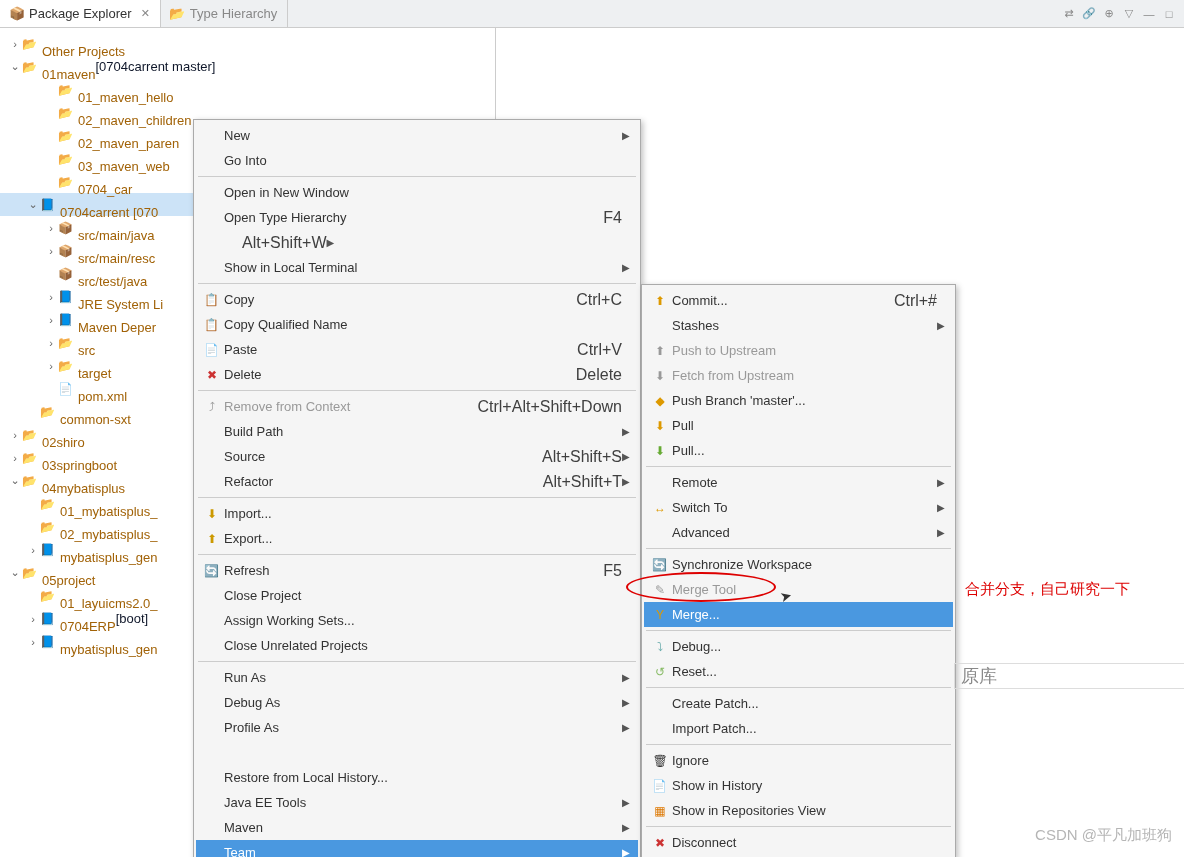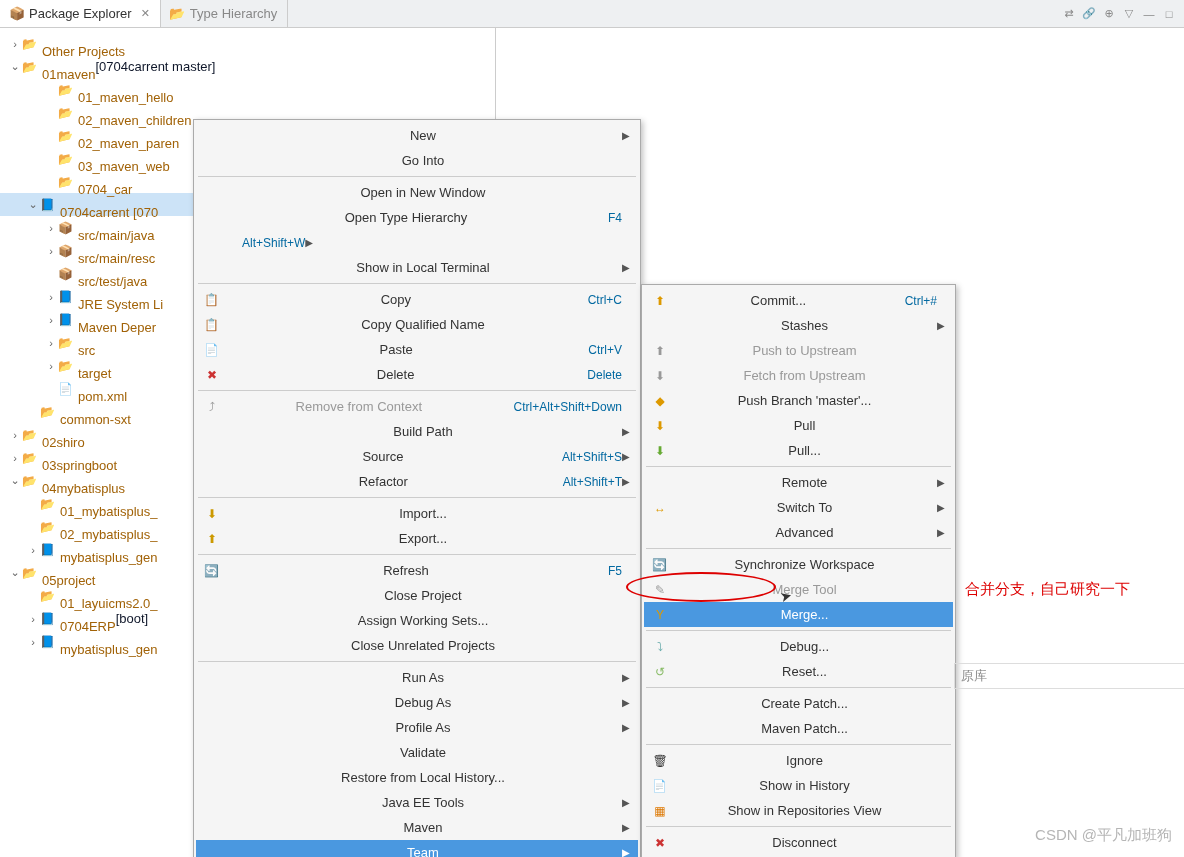--- a/index.html
+++ b/index.html
@@ -25,29 +25,29 @@
 .ticon.file { color: #888; }
 .repo-decor { color: #0f172a; }
 .label { color: #a16207; margin-top: 16px; }
 .context-menu { position: absolute; background: #f5f5f5; border: 1px solid #aaa; box-shadow: 2px 2px 6px rgba(0,0,0,0.25); padding: 3px 2px; }
 .menu1 { left: 193px; top: 119px; width: 448px; }
 .menu2 { left: 641px; top: 284px; width: 315px; }
 .menu-item { display: flex; align-items: center; height: 25px; padding: 0 6px; cursor: pointer; }
 .menu-item.disabled { color: #999; cursor: default; }
 .menu-item.highlighted { background: #4a98e0; color: #fff; }
 .menu-icon { width: 20px; height: 16px; display: inline-flex; align-items: center; justify-content: center; font-size: 12px; }
-.menu-label { flex: 1; padding-left: 2px; text-align: center; }
-.menu-shortcut { color: #0369a1; padding-left: 20px; font-size: 12px; }
+.menu-label { flex: 1; padding-left: 2px; }
+.menu-shortcut { color: #404040; padding-left: 20px; font-size: 16px; }
 .menu-sub { width: 10px; font-size: 10px; color: #555; }
 .menu-item.highlighted .menu-sub { color: #fff; }
 .menu-sep { height: 1px; background: #ccc; margin: 3px 2px; }
 .merge-oval { position: absolute; left: 626px; top: 572px; width: 150px; height: 30px; border: 2px solid #d00; border-radius: 50%; pointer-events: none; }
 .annotation { position: absolute; left: 965px; top: 580px; color: #d00; font-size: 15px; }
 .watermark { position: absolute; right: 12px; bottom: 12px; color: rgba(120,120,120,0.55); font-size: 15px; }
-.side-panel { position: absolute; right: 0; top: 663px; width: 230px; height: 26px; border: 1px solid #ddd; border-right: none; display: flex; align-items: center; padding-left: 6px; color: #888; font-size: 13px; }
+.side-panel { position: absolute; right: 0; top: 663px; width: 230px; height: 26px; border: 1px solid #ddd; border-right: none; display: flex; align-items: center; padding-left: 6px; color: #888; font-size: 18px; }
 .cursor-ptr { position: absolute; left: 780px; top: 588px; font-size: 14px; transform: rotate(-15deg); pointer-events: none; }
 </style>
 </head>
 <body>
 
 <div class="tab-bar">
   <div class="tab">
     <span class="tab-icon">📦</span>
     <span>Package Explorer</span>
     <span class="close-x">✕</span>
@@ -333,21 +333,20 @@
       <span class="menu-label">Debug As</span>
       <span class="menu-sub">▶</span>
     </div>
     <div class="menu-item">
       <span class="menu-icon"></span>
       <span class="menu-label">Profile As</span>
       <span class="menu-sub">▶</span>
     </div>
     <div class="menu-item">
       <span class="menu-icon"></span>
-      <span class="menu-label">Validate</span>
       <span class="menu-sub"></span>
     </div>
     <div class="menu-item">
       <span class="menu-icon"></span>
       <span class="menu-label">Restore from Local History...</span>
       <span class="menu-sub"></span>
     </div>
     <div class="menu-item">
       <span class="menu-icon"></span>
       <span class="menu-label">Java EE Tools</span>
@@ -445,21 +444,21 @@
       <span class="menu-sub"></span>
     </div>
     <div class="menu-sep"></div>
     <div class="menu-item">
       <span class="menu-icon"></span>
       <span class="menu-label">Create Patch...</span>
       <span class="menu-sub"></span>
     </div>
     <div class="menu-item">
       <span class="menu-icon"></span>
-      <span class="menu-label">Maven Patch...</span>
+      <span class="menu-label">Import Patch...</span>
       <span class="menu-sub"></span>
     </div>
     <div class="menu-sep"></div>
     <div class="menu-item">
       <span class="menu-icon">🗑</span>
       <span class="menu-label">Ignore</span>
       <span class="menu-sub"></span>
     </div>
     <div class="menu-item">
       <span class="menu-icon">📄</span>

